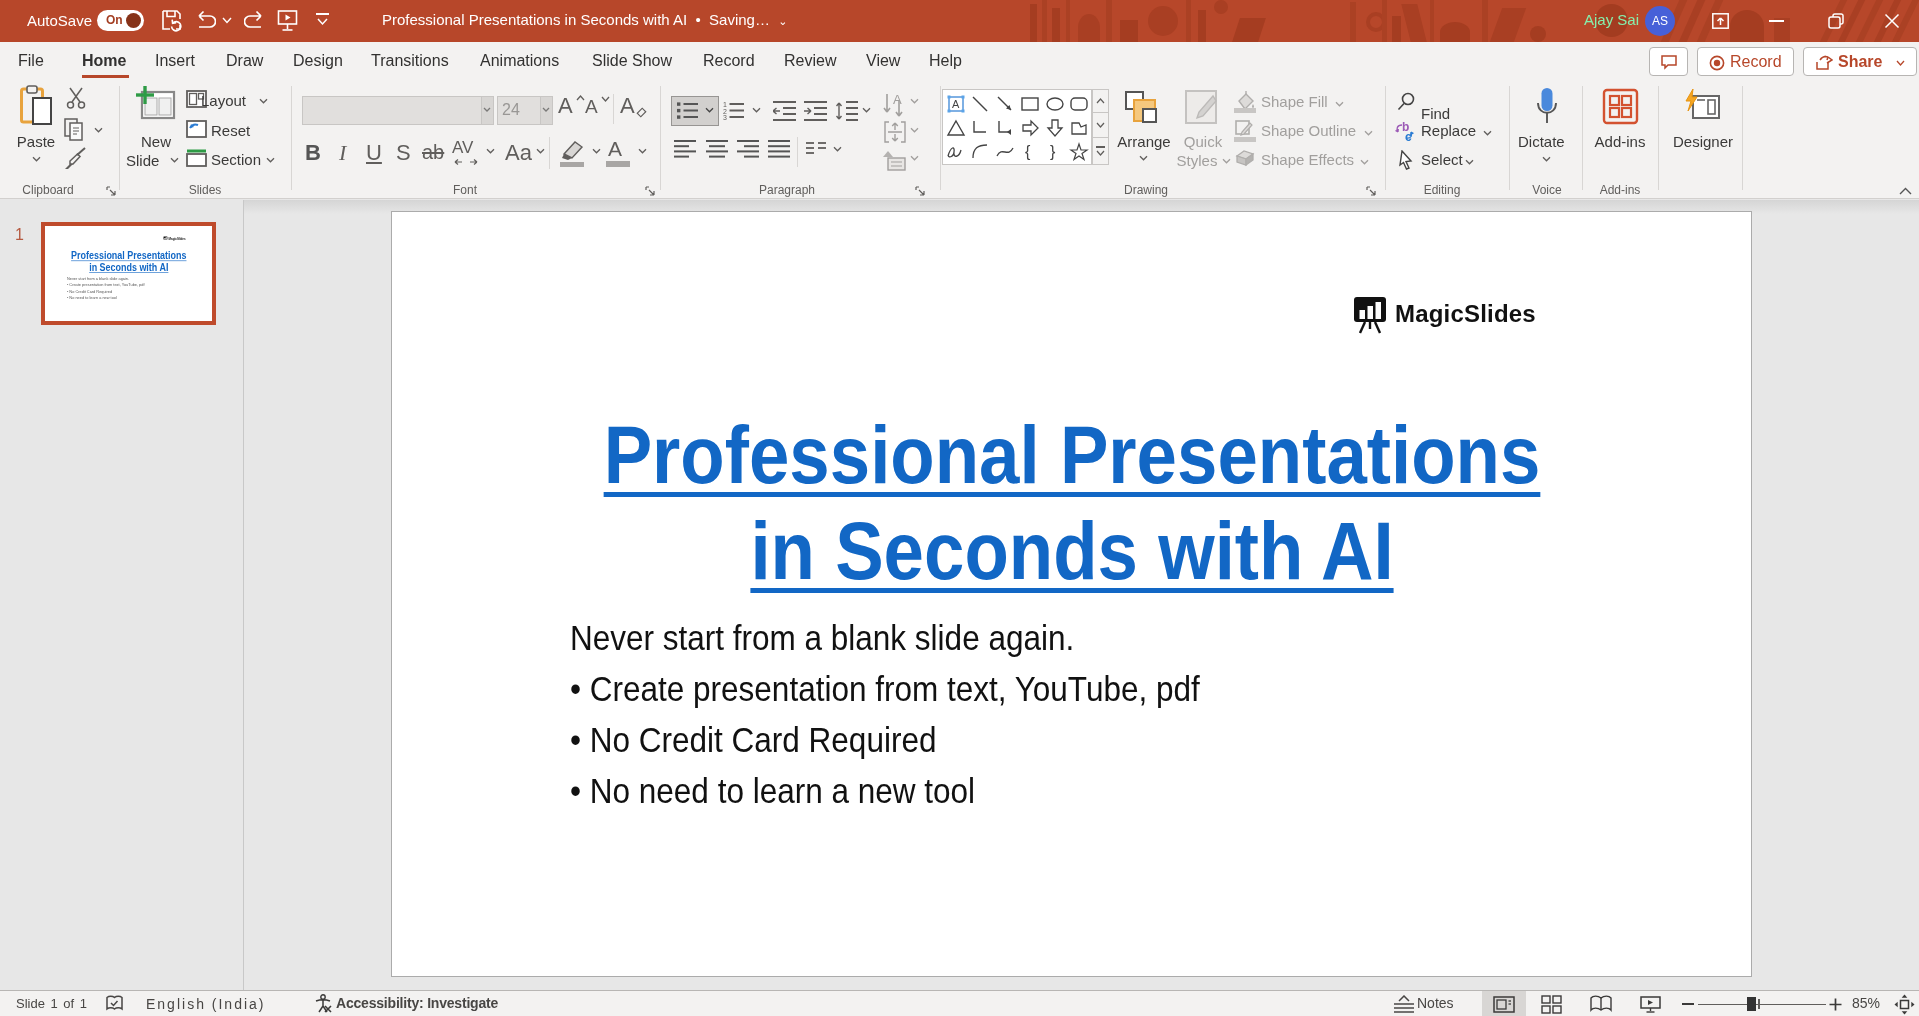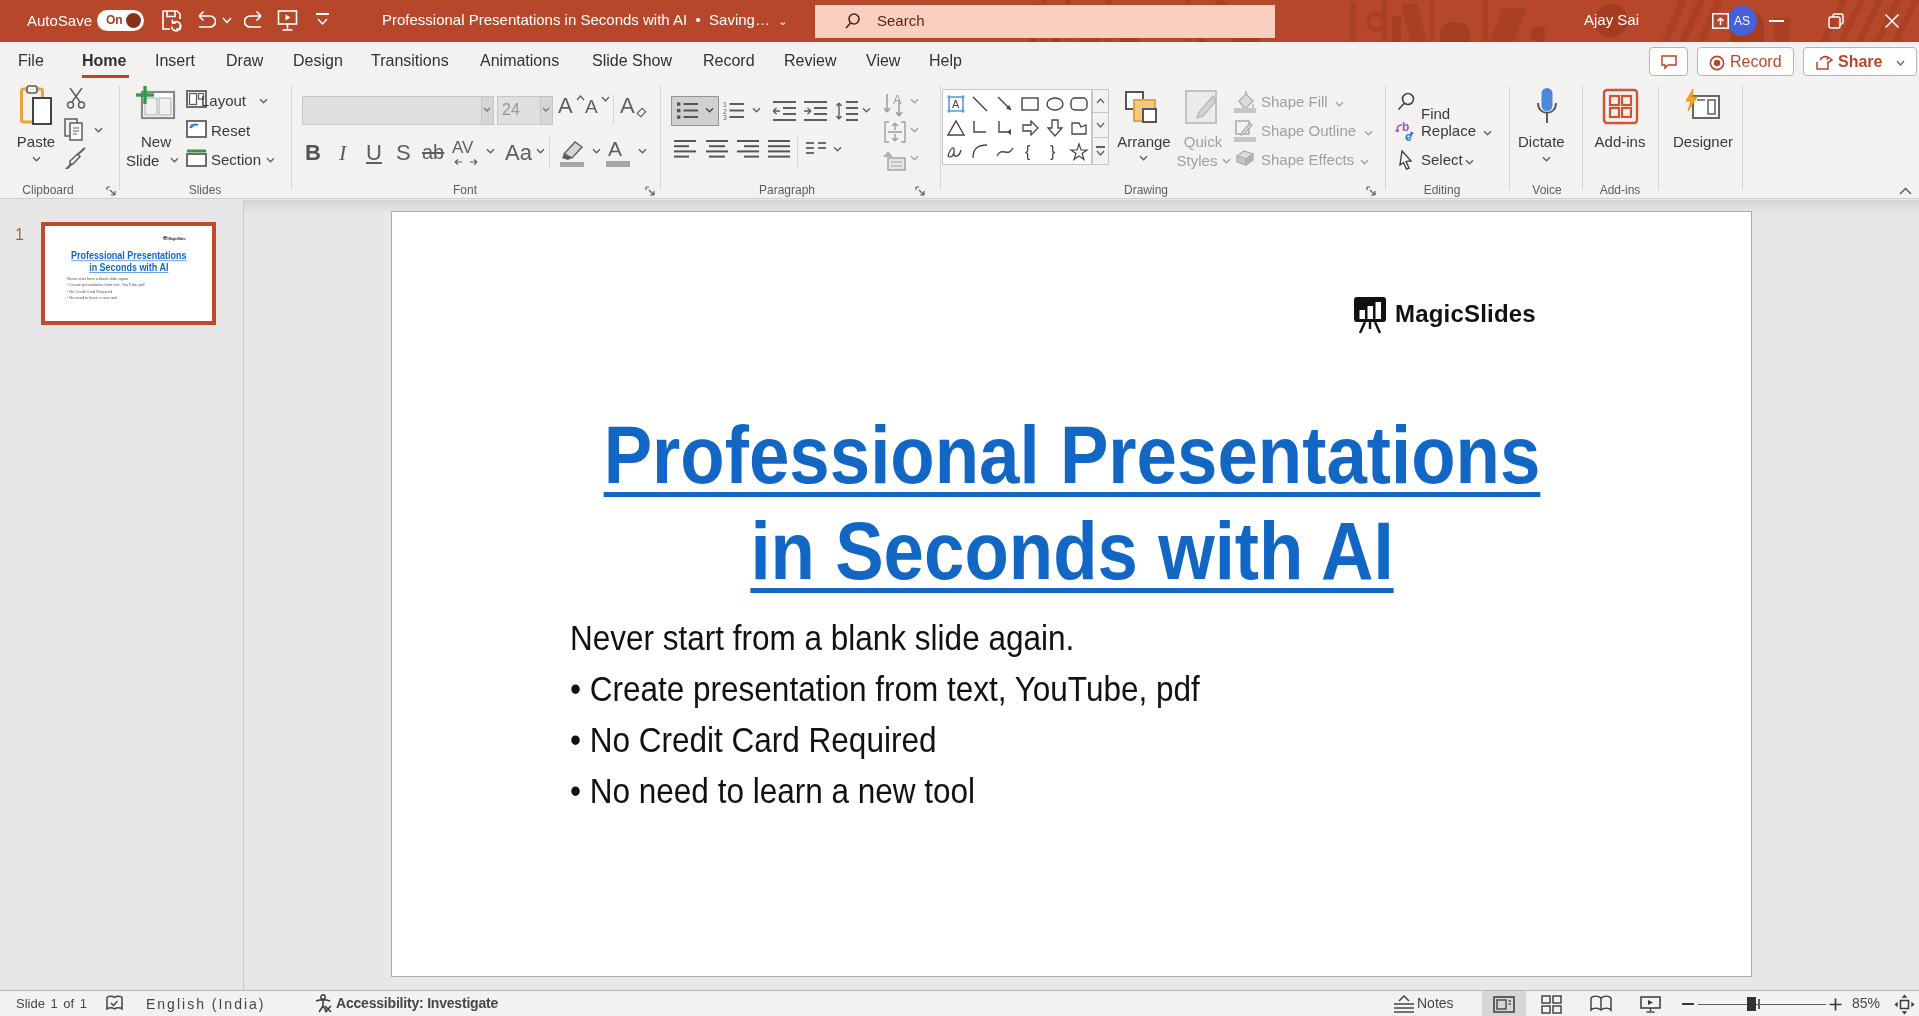--- a/index.html
+++ b/index.html
@@ -10,22 +10,22 @@
 
 #titlebar { position:absolute; left:0; top:0; width:1919px; height:42px; background:#b7472a; color:#fff; }
 #autosave-label { position:absolute; left:27px; top:12px; font-size:15px; color:#fff; }
 #autosave-pill { position:absolute; left:97px; top:10px; width:47px; height:21px; background:#fff; border-radius:11px; }
 #autosave-pill .on { position:absolute; left:9px; top:3px; font-size:12px; font-weight:bold; color:#a33e22; }
 #autosave-pill .knob { position:absolute; right:3px; top:3px; width:15px; height:15px; border-radius:50%; background:#863218; }
 #doc-title { position:absolute; left:382px; top:11px; font-size:15px; color:#fff; white-space:nowrap; }
 #searchbox { position:absolute; left:815px; top:5px; width:460px; height:33px; background:#f8cfc0; }
 #searchbox .mag { position:absolute; left:29px; top:7px; }
 #searchbox .stext { position:absolute; left:62px; top:7px; font-size:15px; color:#5f1d12; }
-#username { position:absolute; left:1584px; top:11px; font-size:15px; color:#ffffff; }
-#avatar { position:absolute; left:1727px; top:6px; width:30px; height:30px; border-radius:50%; background:#4760d8; color:#fff; font-size:12px; text-align:center; line-height:30px; }
+#username { position:absolute; left:1584px; top:11px; font-size:15px; color:#86efac; }
+#avatar { position:absolute; left:1645px; top:6px; width:30px; height:30px; border-radius:50%; background:#4760d8; color:#fff; font-size:12px; text-align:center; line-height:30px; }
 
 
 #menubar { position:absolute; left:0; top:42px; width:1919px; height:40px; background:#f3f2f1; }
 .menu-item { position:absolute; top:10px; font-size:16px; color:#323130; }
 #home-underline { position:absolute; left:82px; top:33px; width:47px; height:3px; background:#b7472a; }
 
 
 #ribbon { position:absolute; left:0; top:82px; width:1919px; height:117px; background:#f3f2f1; border-bottom:1px solid #d2d0ce; }
 .gsep { position:absolute; top:4px; width:1px; height:104px; background:#d8d6d4; }
 .glabel { position:absolute; top:101px; font-size:12px; color:#605e5c; width:100px; text-align:center; }
@@ -85,27 +85,20 @@
     <div class="abs" style="left:854px;top:0px;width:7px;height:42px;background:#a93f23;transform:skewX(-26deg)"></div>
     <div class="abs" style="left:872px;top:0px;width:7px;height:42px;background:#ab4124;transform:skewX(-26deg)"></div>
   </div>
 
   <div id="autosave-label">AutoSave</div>
   <div id="autosave-pill">
       <span class="on">On</span>
       <span class="knob"></span>
     </div>
   <div id="doc-title">Professional Presentations in Seconds with AI&nbsp; • &nbsp;Saving…&nbsp; <span style="font-size:11px;">⌄</span></div>
-  <div id="searchbox">
-      <span class="mag"><svg width="18" height="18" viewBox="0 0 18 18">
-          <circle cx="10" cy="7" r="5" fill="none" stroke="#5f1d12" stroke-width="1.6"></circle>
-          <line x1="6.5" y1="11" x2="2" y2="16" stroke="#5f1d12" stroke-width="1.6"></line>
-        </svg></span>
-      <span class="stext">Search</span>
-    </div>
   <div id="username">Ajay Sai</div>
   <div id="avatar">AS</div>
   <svg class="abs" style="left:160px;top:9px" width="23" height="23" viewBox="0 0 23 23">
     <path d="M3 2 L17 2 L20 5 L20 10 M20 16 L20 20 L16 20 M10 20 L3 20 L3 2" fill="none" stroke="#fff" stroke-width="1.6"></path>
     <path d="M7 2 L7 7.5 L15 7.5 L15 2" fill="none" stroke="#fff" stroke-width="1.6"></path>
     <path d="M11.6 17.5 a4.6 4.6 0 1 0 1.2 -3.4" fill="none" stroke="#fff" stroke-width="1.6"></path>
     <path d="M12.2 10.6 l0.4 3.6 l3.5 -0.6" fill="none" stroke="#fff" stroke-width="1.6"></path>
   </svg>
   <svg class="abs" style="left:196px;top:10px" width="20" height="21" viewBox="0 0 20 21">
     <path d="M3 7 L14 7 A5.5 5.5 0 0 1 14 18 L10 18 M10 18 L3 18 M3 7 l4.5 -4.5 M3 7 l4.5 4.5" fill="none" stroke="#fff" stroke-width="1.7" transform="translate(0,-1)"></path>

